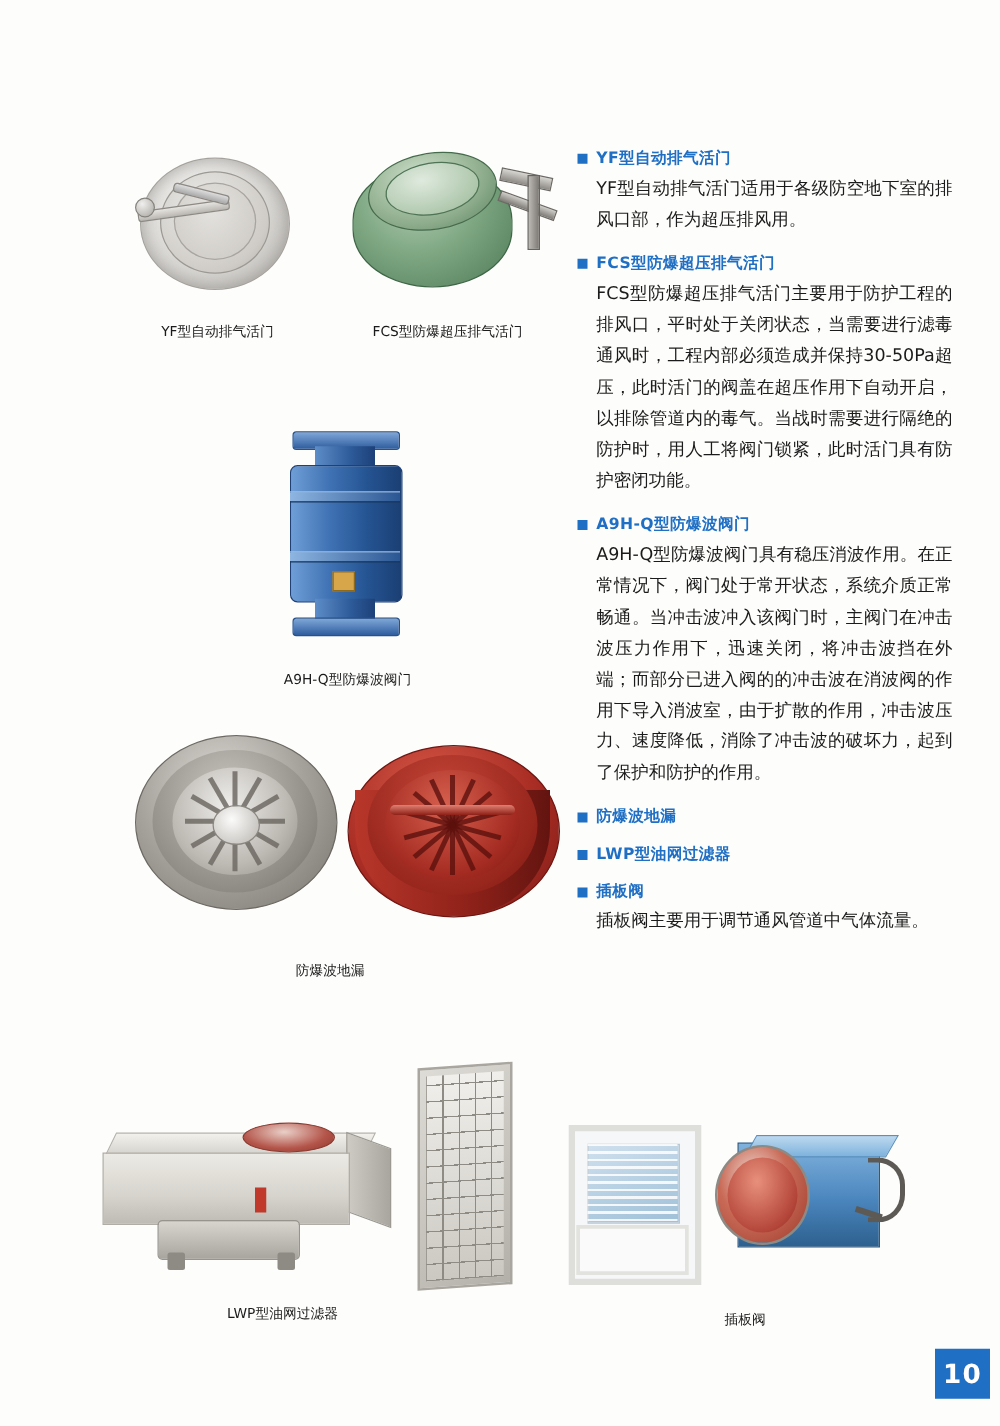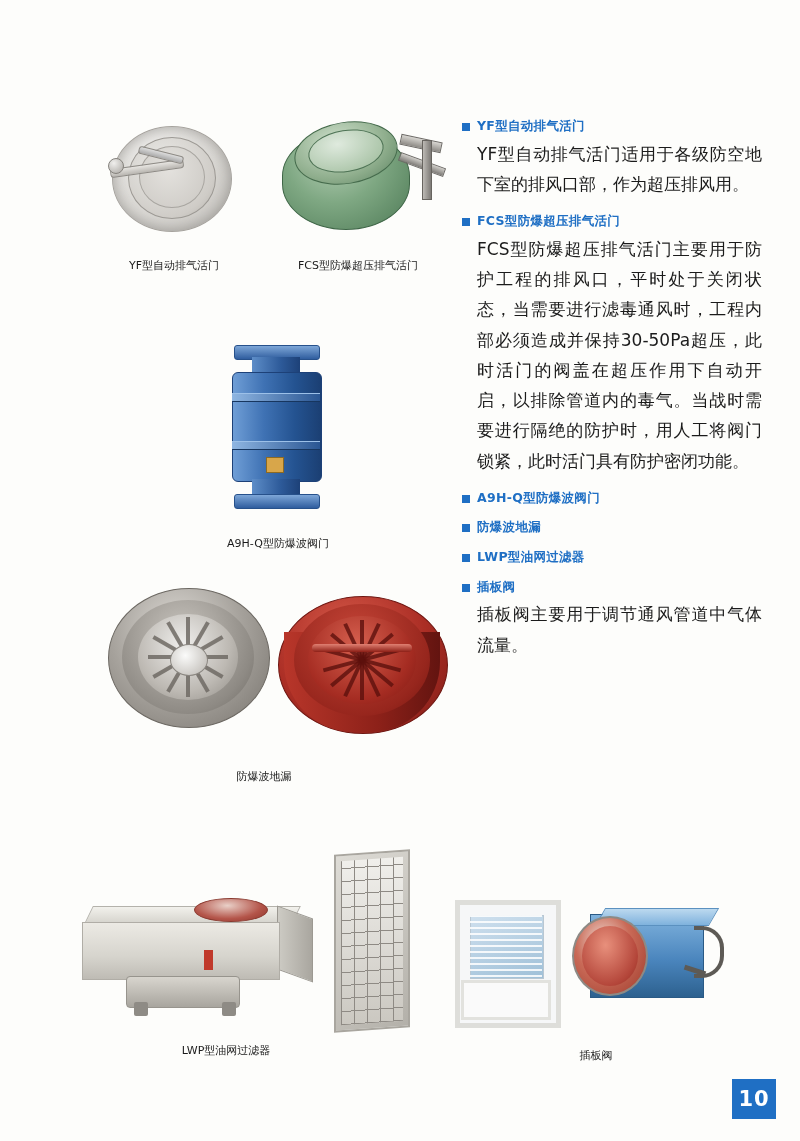--- a/index.html
+++ b/index.html
@@ -26,32 +26,32 @@
   }
   .bullet{
     width:8px;height:8px;background:#1f6fc4;
     margin-top:5px;flex:none;
   }
   .sect-title{
     color:#1f6fc4;font-weight:bold;font-size:12.5px;
     line-height:1.25;letter-spacing:.3px;
   }
   .sect-body{
-    font-size:17px;line-height:1.78;color:#1b1b1b;
+    font-size:14px;line-height:1.78;color:#1b1b1b;
     text-align:justify;margin-left:15px;
   }
   
   .cap{
     position:absolute;
     font-size:11px;color:#1b1b1b;text-align:center;
     white-space:nowrap;
   }
   
   .pagenum{
-    position:absolute;right:24px;bottom:22px;
+    position:absolute;right:8px;bottom:22px;
     width:44px;height:40px;background:#1f6fc4;
     color:#fff;font-size:21px;font-weight:bold;
     display:flex;align-items:center;justify-content:center;
     letter-spacing:1px;
   }
   
   .art{position:absolute;}
 
   
   #yf{left:108px;top:118px;width:130px;height:120px;}
@@ -434,20 +434,21 @@
         <span class="sect-title">FCS型防爆超压排气活门</span>
       </div>
       <div class="sect-body">FCS型防爆超压排气活门主要用于防护工程的排风口，平时处于关闭状态，当需要进行滤毒通风时，工程内部必须造成并保持30-50Pa超压，此时活门的阀盖在超压作用下自动开启，以排除管道内的毒气。当战时需要进行隔绝的防护时，用人工将阀门锁紧，此时活门具有防护密闭功能。</div>
     </div>
 
     <div class="sect">
       <div class="sect-head">
         <span class="bullet"></span>
         <span class="sect-title">A9H-Q型防爆波阀门</span>
       </div>
+      <div class="sect-body">A9H-Q型防爆波阀门具有稳压消波作用。在正常情况下，阀门处于常开状态，系统介质正常畅通。当冲击波冲入该阀门时，主阀门在冲击波压力作用下，迅速关闭，将冲击波挡在外端；而部分已进入阀的的冲击波在消波阀的作用下导入消波室，由于扩散的作用，冲击波压力、速度降低，消除了冲击波的破坏力，起到了保护和防护的作用。</div>
     </div>
 
     <div class="sect">
       <div class="sect-head">
         <span class="bullet"></span>
         <span class="sect-title">防爆波地漏</span>
       </div>
     </div>
 
     <div class="sect">

